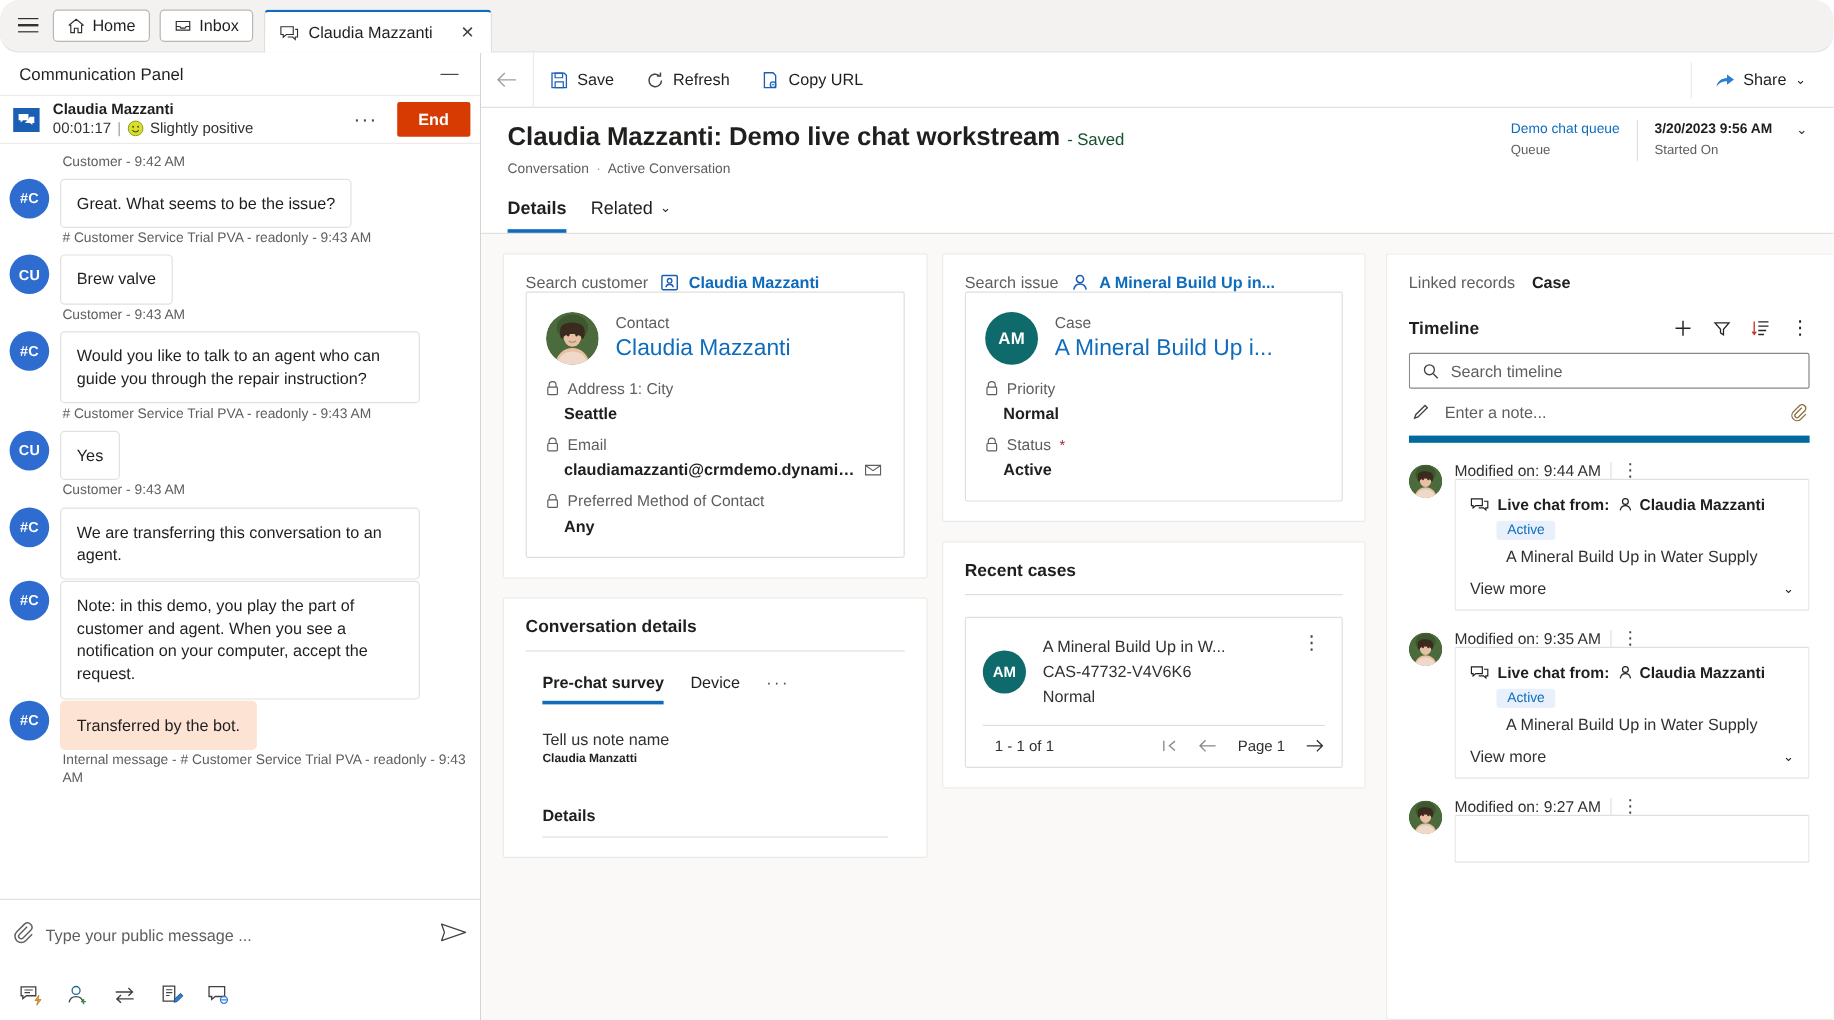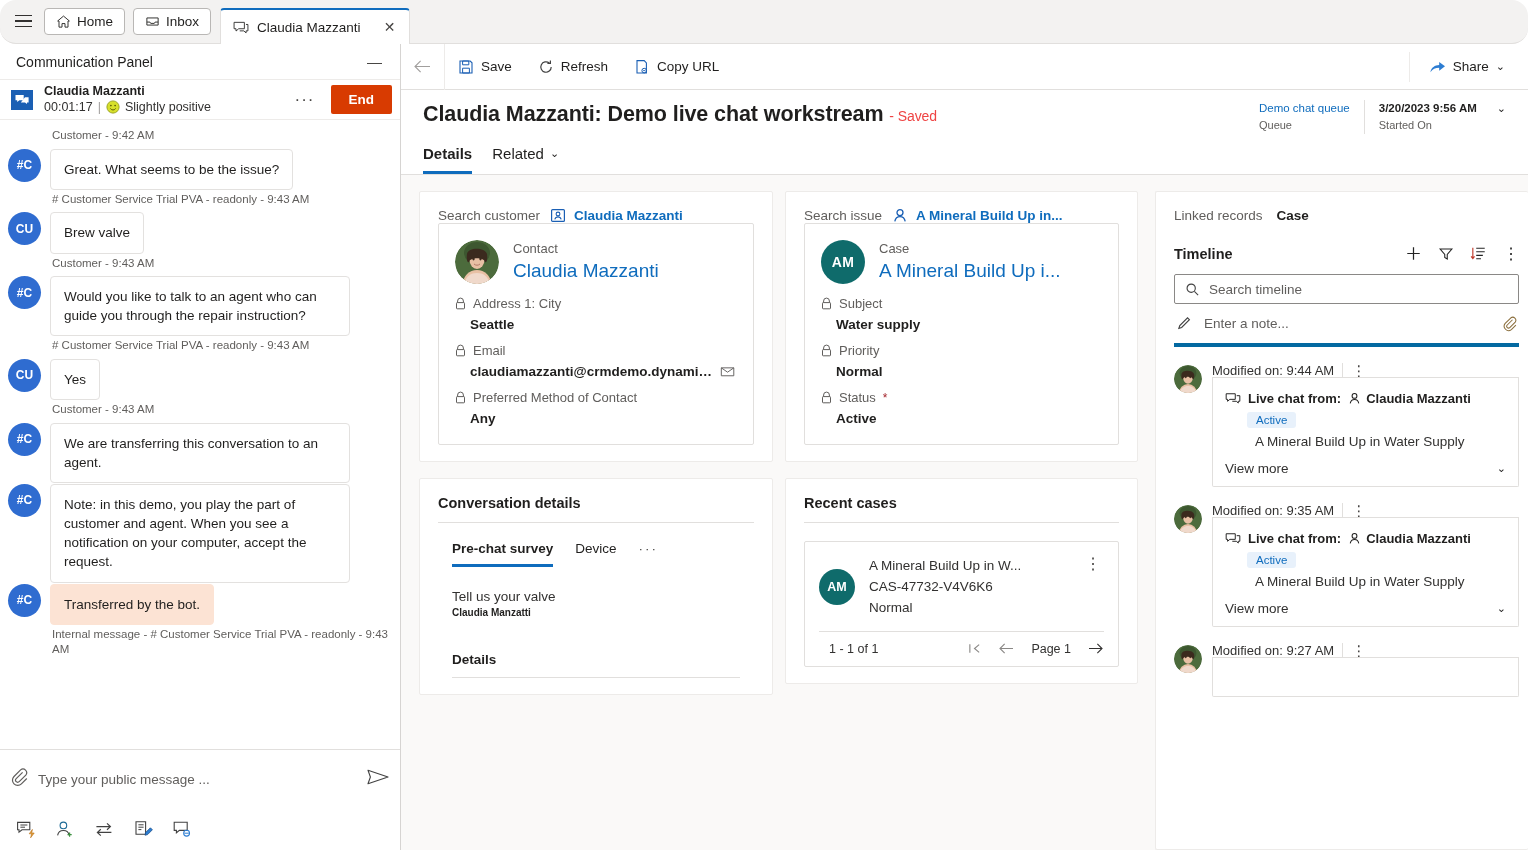--- a/index.html
+++ b/index.html
@@ -132,21 +132,21 @@
   .cmd {
     display: flex; align-items: center; gap: 7px; padding: 0 13px; height: 46px;
     font-size: 13.5px; color: #201f1e; cursor: pointer;
   }
   .cmd-spacer { flex: 1; }
   .share-wrap { display: flex; align-items: center; border-left: 1px solid #edebe9; height: 30px; padding-left: 6px; }
   .chev { color: #201f1e; font-size: 11px; }
 
   .titlearea { padding: 12px 0 0 22px; }
   .pagetitle { font-size: 21.5px; font-weight: 600; color: #201f1e; letter-spacing: -.1px; }
-  .pagetitle .saved { font-size: 14px; font-weight: 400; color: #ef4444; }
+  .pagetitle .saved { font-size: 14px; font-weight: 400; color: #14532d; }
   .breadcrumb { font-size: 11.5px; color: #605e5c; margin-top: 8px; }
   .breadcrumb .bsep { color: #a19f9d; padding: 0 3px; }
 
   .headmeta {
     position: absolute; right: 22px; top: 100px;
     display: flex; align-items: flex-start; gap: 0; font-size: 11.5px;
   }
   .hm-col { padding: 0 14px; line-height: 1.5; }
   .hm-col.b1 { border-right: 1px solid #e1dfdd; }
   .hm-v { color: #0f6cbd; font-size: 11.5px; }
@@ -248,21 +248,21 @@
     border: 1px solid #8a8886; border-radius: 2px; height: 30px; display: flex;
     align-items: center; gap: 9px; padding: 0 10px; background: #ffffff;
   }
   .tl-search input {
     border: none; outline: none; font-size: 13.5px; font-family: inherit;
     flex: 1; color: #201f1e; background: transparent;
   }
   .tl-search input::placeholder { color: #605e5c; }
   .tl-note {
     display: flex; align-items: center; gap: 11px; padding: 11px 2px 11px 2px;
-    border-bottom: 4px solid #0369a1;
+    border-bottom: 6px solid #0369a1;
   }
   .tl-note .ph { flex: 1; font-size: 13.5px; color: #605e5c; }
 
   .tlitem { display: flex; gap: 10px; margin-top: 16px; }
   .tlava { width: 28px; height: 28px; border-radius: 50%; flex: none; overflow: hidden; margin-top: 2px; }
   .tlbody { flex: 1; min-width: 0; }
   .tlhead { display: flex; align-items: center; gap: 0; font-size: 13px; color: #323130; }
   .tlhead .when { padding-right: 8px; border-right: 1px solid #e1dfdd; }
   .tlhead .kb { color: #484644; cursor: pointer; font-size: 15px; line-height: 1; padding: 0 8px; }
   .tlcard {
@@ -277,21 +277,21 @@
   .tl-from .who { display: flex; align-items: center; gap: 5px; }
   .badge {
     display: inline-block; background: #e8f1fb; color: #0f6cbd; font-size: 11.5px;
     border-radius: 3px; padding: 2px 9px; margin: 6px 0 0 22px;
   }
   .tl-desc { font-size: 13.5px; color: #323130; margin-top: 6px; margin-left: 30px; }
   .tl-more {
     display: flex; align-items: center; justify-content: space-between;
     font-size: 13.5px; color: #323130; margin-top: 12px; cursor: pointer;
   }
-  .tlcol-inner { height: 100%; overflow: hidden; padding-right: 9px; }
+  .tlcol-inner { height: 100%; overflow: hidden; padding-right: 20px; }
 
   .avaimg { width: 100%; height: 100%; display: block; }
 </style>
 </head>
 <body>
 
 <div class="app">
 
   <div class="tabstrip">
     <div class="hamburger">
@@ -510,20 +510,25 @@
             <span>Share</span>
             <span class="chev">⌄</span>
           </div>
         </div>
       </div>
 
       <div class="titlearea">
         <div class="pagetitle">
           <span>Claudia Mazzanti: Demo live chat workstream</span>
           <span class="saved">- Saved</span>
+        </div>
+        <div class="breadcrumb">
+          <span>Conversation</span>
+          <span class="bsep">·</span>
+          <span>Active Conversation</span>
         </div>
       </div>
 
       <div class="headmeta">
         <div class="hm-col b1">
           <div class="hm-v">Demo chat queue</div>
           <div class="hm-l">Queue</div>
         </div>
         <div class="hm-col">
           <div class="hm-v dark">3/20/2023 9:56 AM</div>
@@ -638,21 +643,21 @@
             </div>
           </div>
 
           <div class="panel">
             <div class="paneltitle">Conversation details</div>
             <div class="subtabs">
               <div class="stab active">Pre-chat survey</div>
               <div class="stab">Device</div>
               <div class="stab more">···</div>
             </div>
-            <div class="surveyq">Tell us your valve</div>
+            <div class="surveyq">Tell us note name</div>
             <div class="surveya">Claudia Manzatti</div>
             <div class="sechead">Details</div>
             <div class="secrule"></div>
           </div>
         </div>
 
         <div class="col col2">
 
           <div class="panel">
             <div class="searchline">
@@ -670,32 +675,20 @@
 
             <div class="card">
               <div class="card-head">
                 <span class="card-ava teal">AM</span>
                 <div>
                   <div class="card-type">Case</div>
                   <div class="card-title">A Mineral Build Up i...</div>
                 </div>
               </div>
 
-              <div class="fieldrow">
-                <div class="fieldlbl">
-                  <span class="ico">
-                    <svg width="11" height="13" viewBox="0 0 11 13">
-                        <path d="M2.6 5.6V4a2.9 2.9 0 0 1 5.8 0v1.6" fill="none" stroke="#605e5c" stroke-width="1"></path>
-                        <rect x="1.5" y="5.6" width="8" height="6.2" rx=".7" fill="none" stroke="#605e5c" stroke-width="1"></rect>
-                      </svg>
-                  </span>
-                  <span>Subject</span>
-                </div>
-                <div class="fieldval">Water supply</div>
-              </div>
 
               <div class="fieldrow">
                 <div class="fieldlbl">
                   <span class="ico">
                     <svg width="11" height="13" viewBox="0 0 11 13">
                         <path d="M2.6 5.6V4a2.9 2.9 0 0 1 5.8 0v1.6" fill="none" stroke="#605e5c" stroke-width="1"></path>
                         <rect x="1.5" y="5.6" width="8" height="6.2" rx=".7" fill="none" stroke="#605e5c" stroke-width="1"></rect>
                       </svg>
                   </span>
                   <span>Priority</span>

